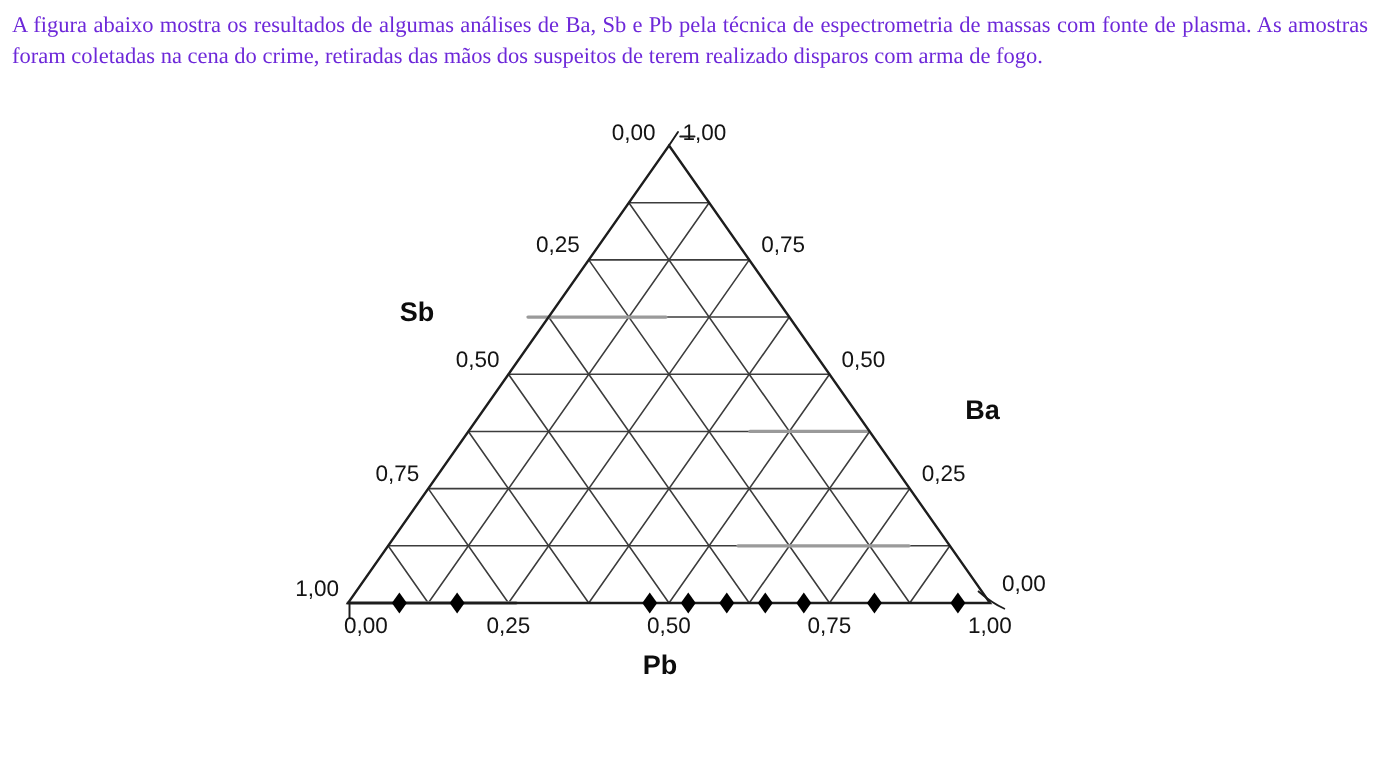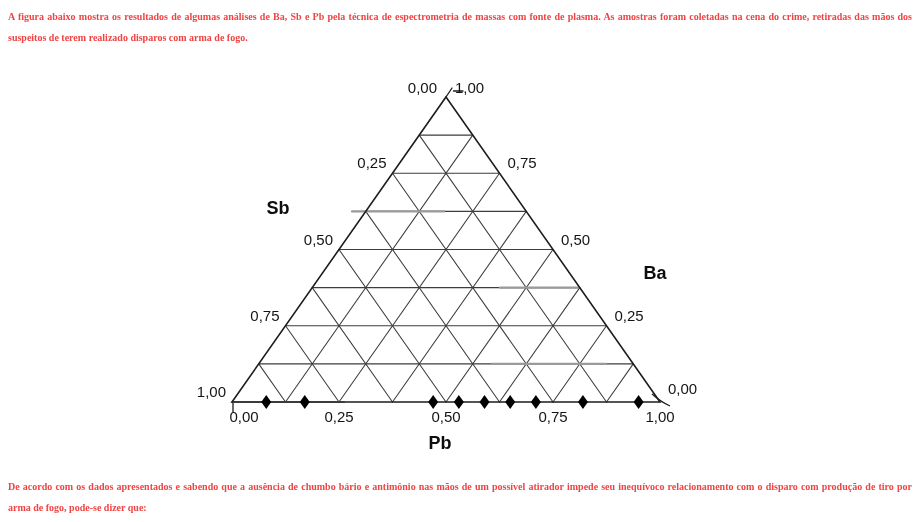--- a/index.html
+++ b/index.html
@@ -1,19 +1,19 @@
 <!DOCTYPE html>
 <html><head>
 <meta charset="utf-8">
 <style>
   html,body{margin:0;padding:0;background:#ffffff;}
   .page{position:relative;width:919px;height:522px;background:#ffffff;overflow:hidden;
         font-family:"Liberation Serif", serif;color:#111;}
   .para{position:absolute;left:8px;width:904px;margin:0;
-        font-size:10px;line-height:20.6px;text-align:justify;color:#ef4444;font-weight:bold;}
+        font-size:15px;line-height:20.6px;text-align:justify;color:#6d28d9;}
   .para-top{top:7px;}
   .para-bottom{top:477px;}
   .plot-svg{position:absolute;left:0;top:75px;width:919px;height:390px;}
   .tick{font-family:"Liberation Sans", sans-serif;font-size:15px;fill:#141414;}
   .axis-name{font-family:"Liberation Sans", sans-serif;font-size:18px;font-weight:bold;fill:#0d0d0d;}
 </style>
 </head>
 <body>
 
 <div class="page">
@@ -72,14 +72,13 @@
       <path d="M304.76,395 L309.76,402 L304.76,409 L299.76,402 Z" fill="#000000"></path>
       <path d="M433.15999999999997,395 L438.15999999999997,402 L433.15999999999997,409 L428.15999999999997,402 Z" fill="#000000"></path>
       <path d="M458.84000000000003,395 L463.84000000000003,402 L458.84000000000003,409 L453.84000000000003,402 Z" fill="#000000"></path>
       <path d="M484.52,395 L489.52,402 L484.52,409 L479.52,402 Z" fill="#000000"></path>
       <path d="M510.2,395 L515.2,402 L510.2,409 L505.2,402 Z" fill="#000000"></path>
       <path d="M535.88,394.99999999999994 L540.88,401.99999999999994 L535.88,408.99999999999994 L530.88,401.99999999999994 Z" fill="#000000"></path>
       <path d="M582.9599999999999,395 L587.9599999999999,402 L582.9599999999999,409 L577.9599999999999,402 Z" fill="#000000"></path>
       <path d="M638.6,395 L643.6,402 L638.6,409 L633.6,402 Z" fill="#000000"></path>
     </svg>
 
-  <p class="para para-bottom">De acordo com os dados apresentados e sabendo que a ausência de chumbo bário e antimônio nas mãos de um possível atirador impede seu inequívoco relacionamento com o disparo com produção de tiro por arma de fogo, pode-se dizer que:</p>
 </div>
 
 </body></html>

